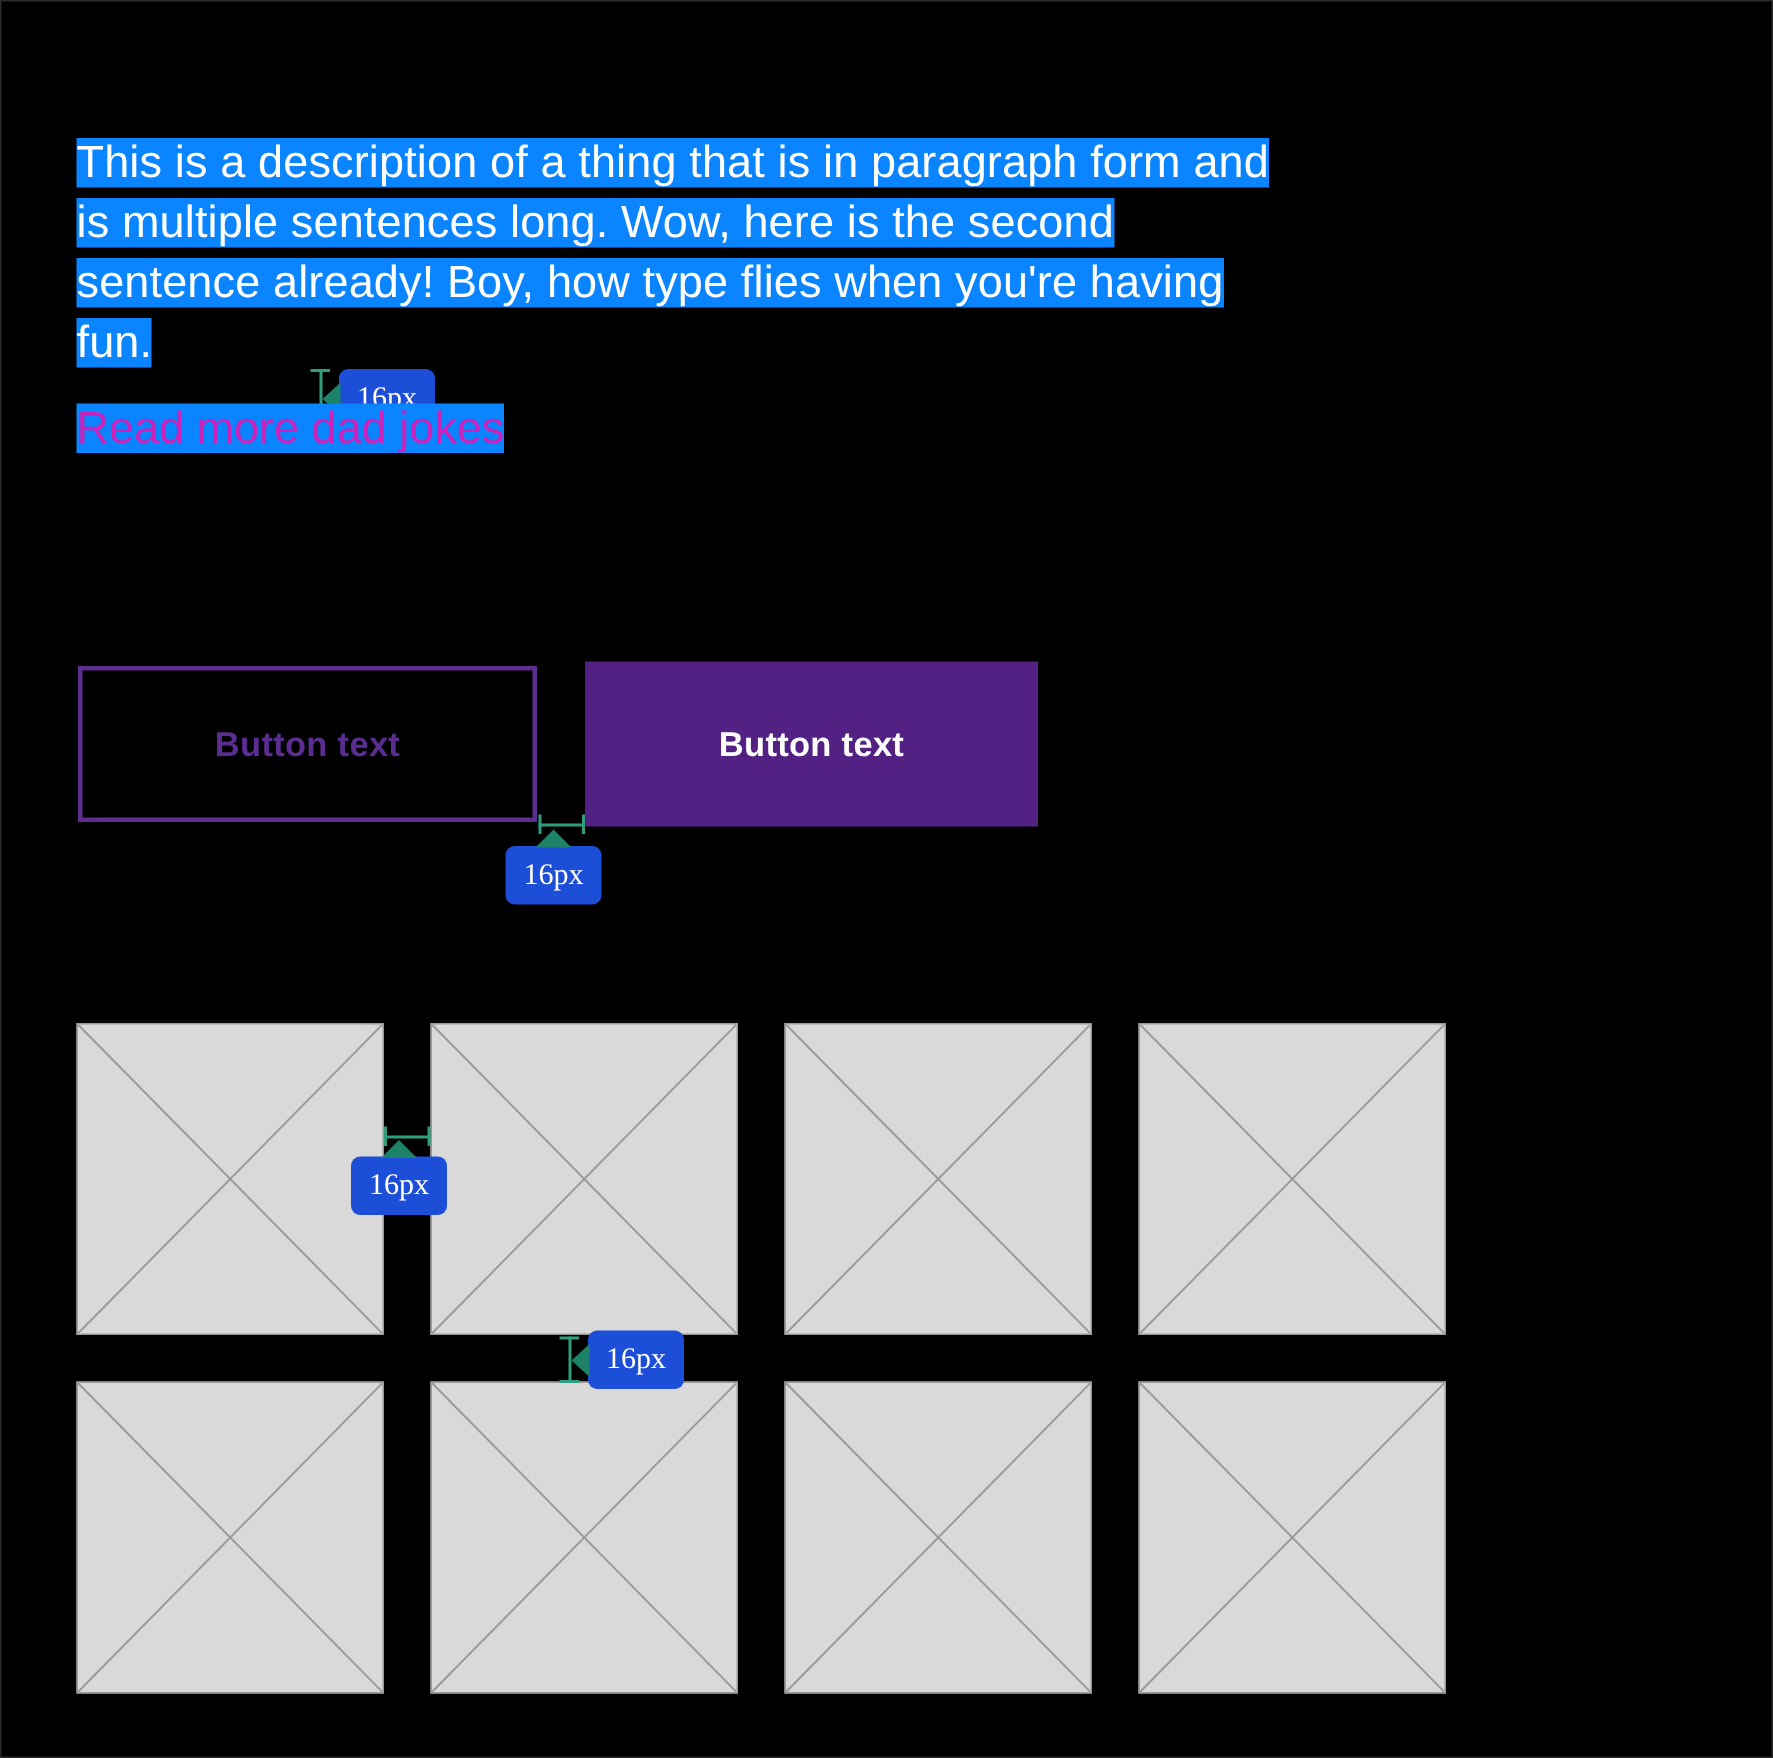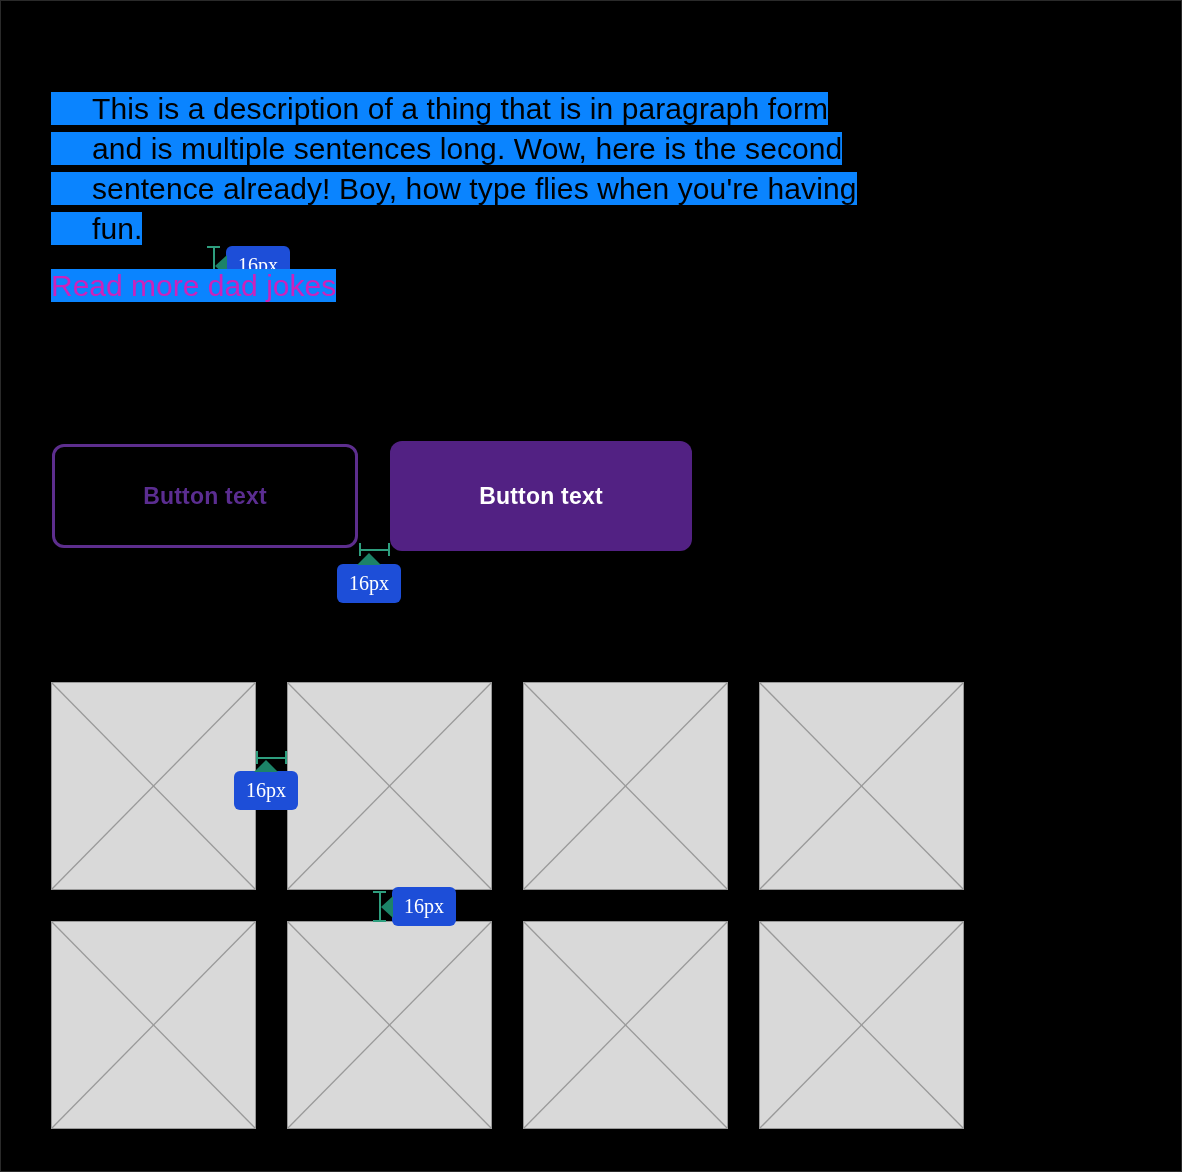--- a/index.html
+++ b/index.html
@@ -26,27 +26,26 @@
   
   .para-block {
     position: absolute;
     left: 50px;
     top: 88px;
     width: 808px;
   }
   .para-text {
     display: inline;
     background: #0a84ff;
-    color: #000000;
+    color: #ffffff;
     font-size: 30px;
     line-height: 40px;
     font-weight: 400;
     letter-spacing: 0.1px;
     box-decoration-break: clone;
-    padding-left: 41px;
     -webkit-box-decoration-break: clone;
   }
 
   .link-block {
     position: absolute;
     left: 50px;
     top: 266px;
   }
   .link-text {
     display: inline;
@@ -143,21 +142,21 @@
   .ibeam-h .cap.right { right: 0; }
 
   
   .btn {
     position: absolute;
     display: flex;
     align-items: center;
     justify-content: center;
     font-size: 23px;
     font-weight: bold;
-    border-radius: 12px;
+    border-radius: 0;
     box-sizing: border-box;
     cursor: pointer;
     letter-spacing: 0.2px;
   }
   .btn-outline {
     left: 51px;
     top: 443px;
     width: 306px;
     height: 104px;
     border: 3px solid #5d2e8e;

